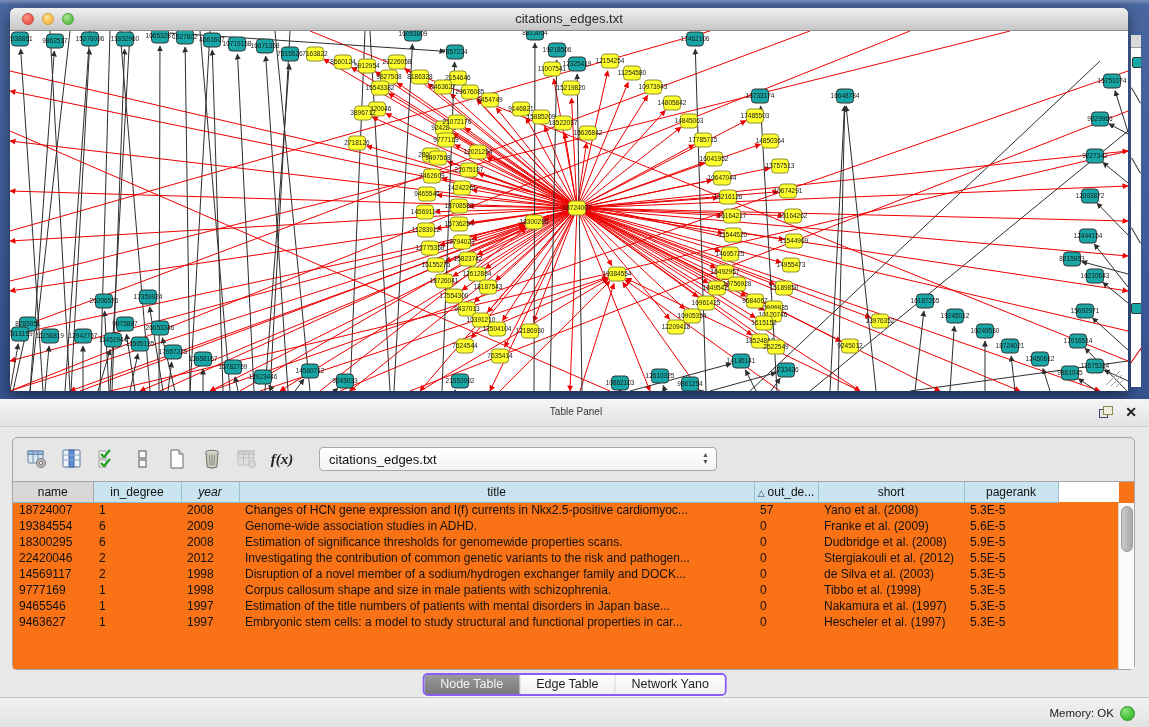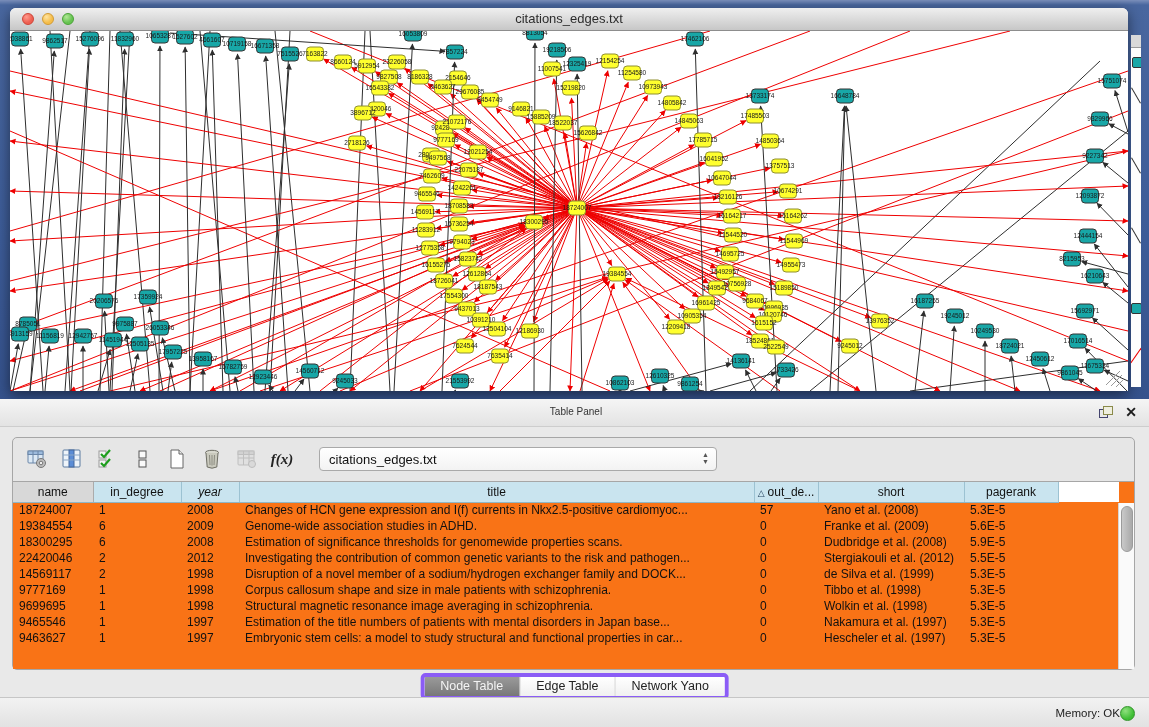--- a/index.html
+++ b/index.html
@@ -71,30 +71,30 @@
   table.data td{
     height:16px;font-size:12px;color:#111;padding:0 3px 0 6px;
     white-space:nowrap;overflow:hidden;box-sizing:border-box;
   }
   .sort-tri{font-size:9px;color:#1d3b57;margin-right:3px;}
   .vscroll{position:absolute;right:0;top:21px;bottom:0;width:15px;background:#fafafa;border-left:1px solid #d5d5d5;}
   .vthumb{position:absolute;left:2px;top:3px;width:10px;height:44px;border-radius:6px;
     background:linear-gradient(90deg,#c9c9c9,#a9a9a9);border:1px solid #9b9b9b;}
   
   .tabs{position:absolute;left:50%;transform:translateX(-50%);top:274px;display:flex;
-    border:4px solid #8b5cf6;border-radius:5px;overflow:hidden;background:#fff;
+    border:2px solid #8b5cf6;border-radius:5px;overflow:hidden;background:#fff;
     box-shadow:0 1px 0 rgba(255,255,255,.7);}
   .tab{height:19px;line-height:19px;font-size:12.5px;padding:0 16px;color:#222;
     background:linear-gradient(#ffffff,#f0f0f0);border-right:1px solid #c9c9c9;}
   .tab:last-child{border-right:none;}
   .tab.active{background:linear-gradient(#9a9a9a,#787878);color:#f4f4f4;}
   
   #status-bar{position:absolute;left:0;top:697px;width:1149px;height:30px;
     background:linear-gradient(#f2f2f2,#e2e2e2);border-top:1px solid #c6c6c6;box-sizing:border-box;}
-  .mem{position:absolute;right:14px;top:0;height:30px;display:flex;align-items:center;gap:0;}
+  .mem{position:absolute;right:14px;top:0;height:30px;display:flex;align-items:center;gap:6px;}
   .mem-label{font-size:11.5px;color:#222;}
   .mem-dot{width:13px;height:13px;border-radius:50%;
     background:radial-gradient(circle at 35% 30%,#8fe07e,#3fbe35 65%);border:1px solid #2f9427;}
 </style>
 </head>
 <body>
 
 <div id="network-area">
   <div id="net-window">
     <div class="titlebar">
@@ -1041,41 +1041,31 @@
               <td>Stergiakouli et al. (2012)</td>
               <td>5.5E-5</td>
               <td></td>
             </tr>
             <tr>
               <td>14569117</td>
               <td>2</td>
               <td>1998</td>
               <td>Disruption of a novel member of a sodium/hydrogen exchanger family and DOCK...</td>
               <td>0</td>
-              <td>de Silva et al. (1999)</td>
+              <td>de Silva et al. (2003)</td>
               <td>5.3E-5</td>
               <td></td>
             </tr>
             <tr>
               <td>9777169</td>
               <td>1</td>
               <td>1998</td>
               <td>Corpus callosum shape and size in male patients with schizophrenia.</td>
               <td>0</td>
               <td>Tibbo et al. (1998)</td>
-              <td>5.3E-5</td>
-              <td></td>
-            </tr>
-            <tr>
-              <td>9699695</td>
-              <td>1</td>
-              <td>1998</td>
-              <td>Structural magnetic resonance image averaging in schizophrenia.</td>
-              <td>0</td>
-              <td>Wolkin et al. (1998)</td>
               <td>5.3E-5</td>
               <td></td>
             </tr>
             <tr>
               <td>9465546</td>
               <td>1</td>
               <td>1997</td>
               <td>Estimation of the title numbers of patients with mental disorders in Japan base...</td>
               <td>0</td>
               <td>Nakamura et al. (1997)</td>

